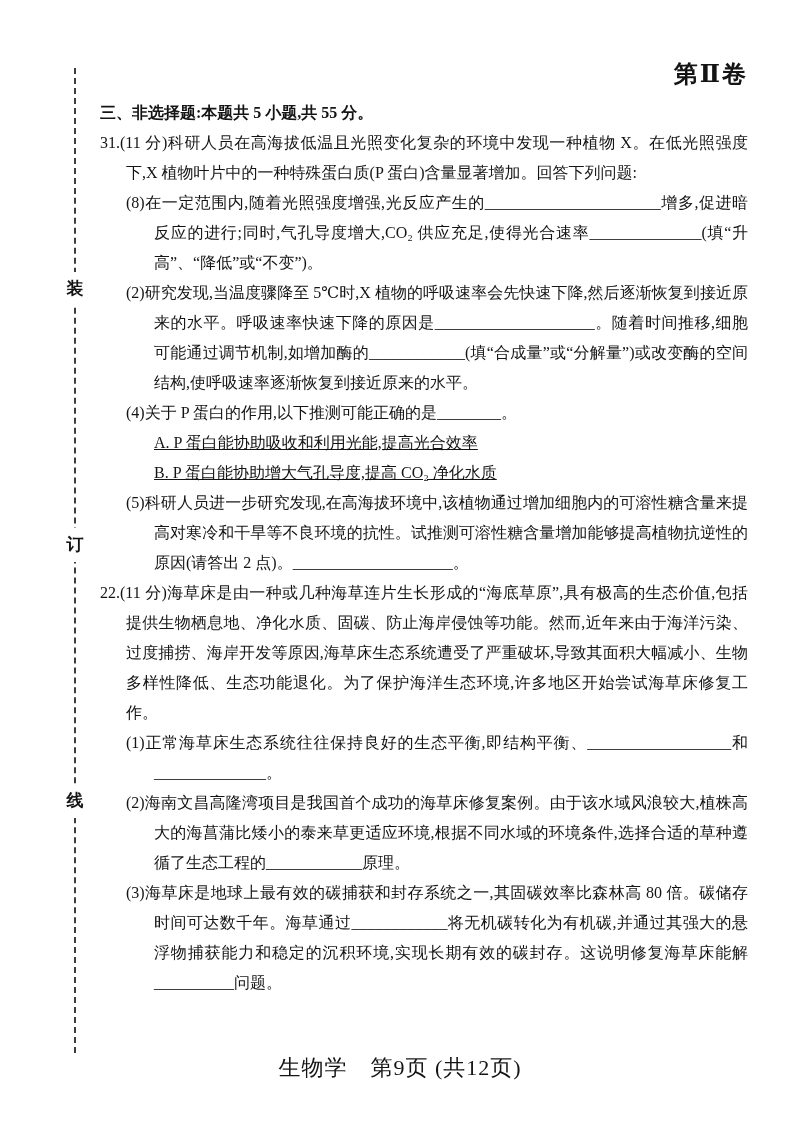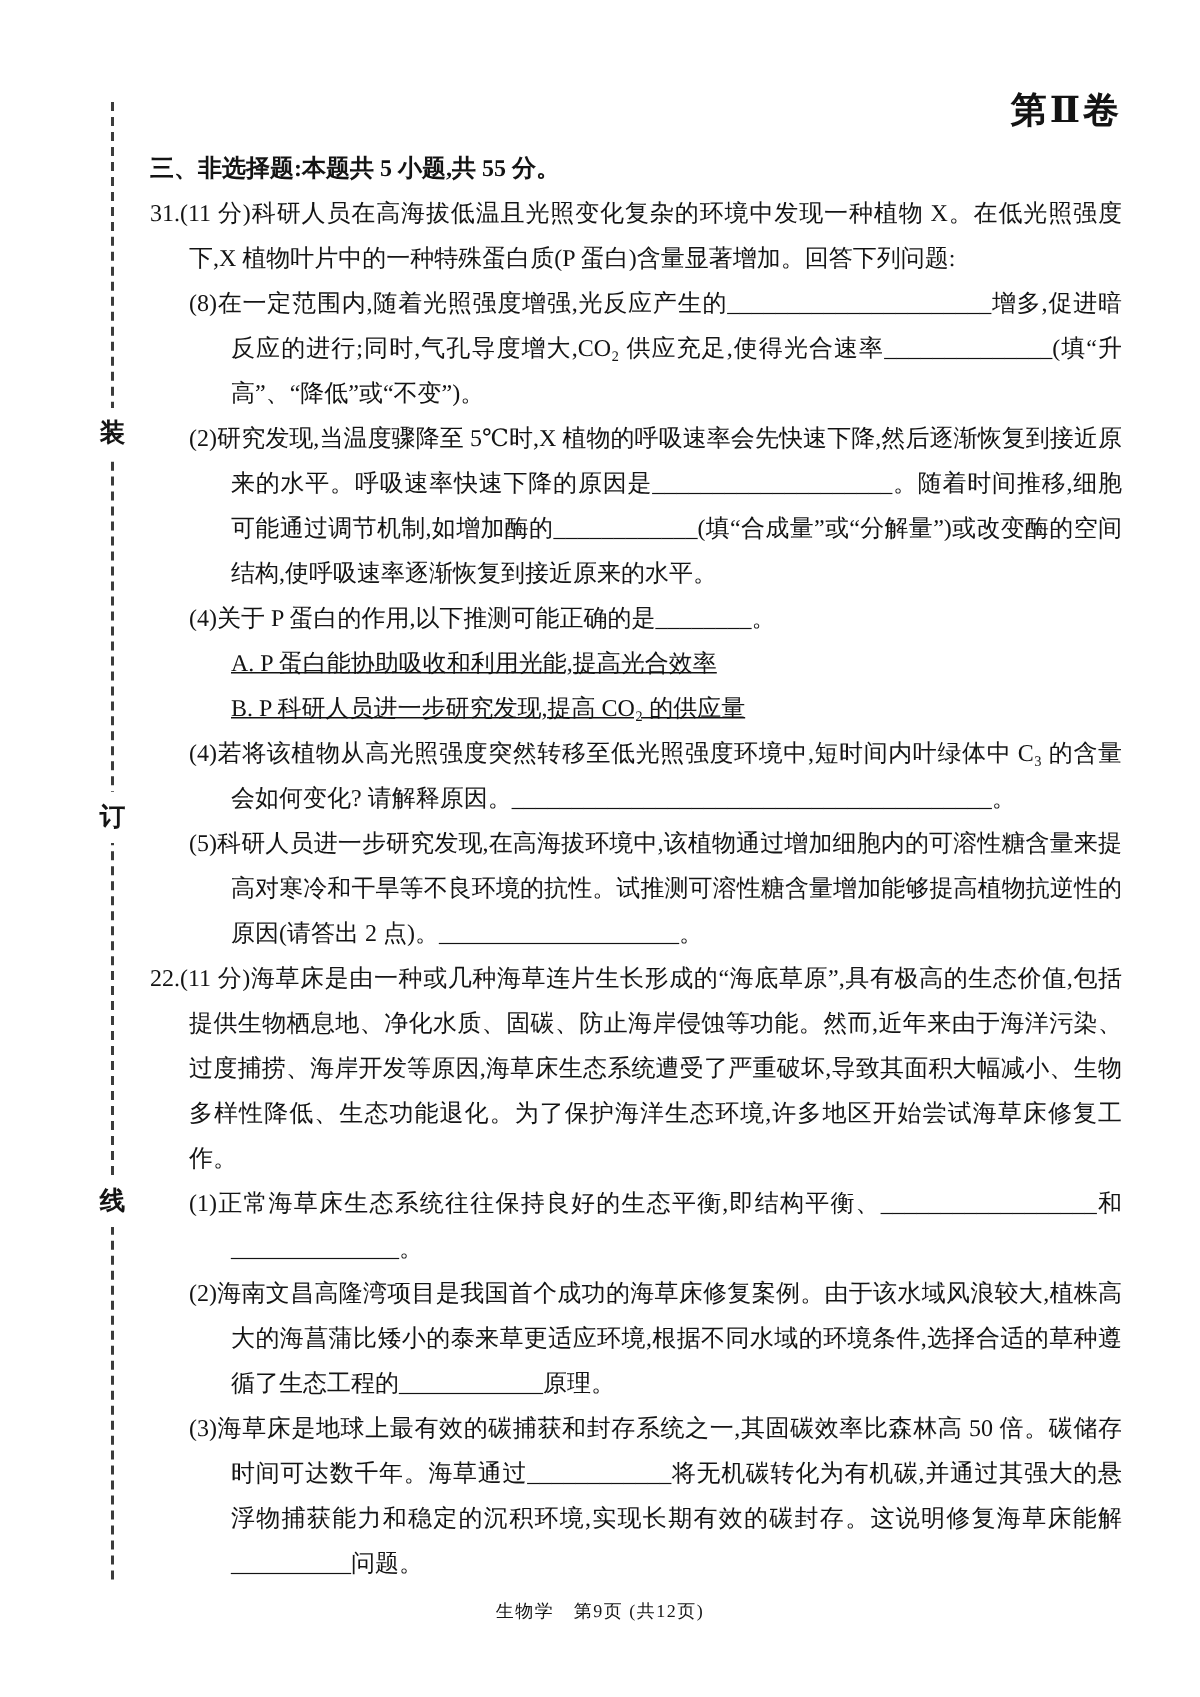--- a/index.html
+++ b/index.html
@@ -71,21 +71,21 @@
   p.q-option {
     margin: 0 0 0 54px;
     text-decoration: underline;
   }
   .footer {
     position: absolute;
     left: 0;
     right: 0;
     bottom: 48px;
     text-align: center;
-    font-size: 12px;
+    font-size: 22px;
     letter-spacing: 1px;
   }
 </style>
 </head>
 <body>
 
 <div class="page">
 
   <div class="binding-line"></div>
   <div class="binding-label zhuang">装</div>
@@ -94,25 +94,24 @@
 
   <div class="content">
     <div class="volume-title">第Ⅱ卷</div>
     <p class="section-heading">三、非选择题:本题共 5 小题,共 55 分。</p>
 
     <p class="q-stem">31.(11 分)科研人员在高海拔低温且光照变化复杂的环境中发现一种植物 X。在低光照强度下,X 植物叶片中的一种特殊蛋白质(P 蛋白)含量显著增加。回答下列问题:</p>
     <p class="q-part">(8)在一定范围内,随着光照强度增强,光反应产生的______________________增多,促进暗反应的进行;同时,气孔导度增大,CO₂ 供应充足,使得光合速率______________(填“升高”、“降低”或“不变”)。</p>
     <p class="q-part">(2)研究发现,当温度骤降至 5℃时,X 植物的呼吸速率会先快速下降,然后逐渐恢复到接近原来的水平。呼吸速率快速下降的原因是____________________。随着时间推移,细胞可能通过调节机制,如增加酶的____________(填“合成量”或“分解量”)或改变酶的空间结构,使呼吸速率逐渐恢复到接近原来的水平。</p>
     <p class="q-part">(4)关于 P 蛋白的作用,以下推测可能正确的是________。</p>
     <p class="q-option">A. P 蛋白能协助吸收和利用光能,提高光合效率</p>
-    <p class="q-option">B. P 科研人员进一步研究发现,提高 CO₂ 的供应量</p>
-    <p class="q-part">(4)若将该植物从高光照强度突然转移至低光照强度环境中,短时间内叶绿体中 C₃ 的含量会如何变化? 请解释原因。________________________________________。</p>
+    <p class="q-option">B. P 蛋白能协助增大气孔导度,提高 CO₂ 净化水质</p>
     <p class="q-part">(5)科研人员进一步研究发现,在高海拔环境中,该植物通过增加细胞内的可溶性糖含量来提高对寒冷和干旱等不良环境的抗性。试推测可溶性糖含量增加能够提高植物抗逆性的原因(请答出 2 点)。____________________。</p>
 
     <p class="q-stem">22.(11 分)海草床是由一种或几种海草连片生长形成的“海底草原”,具有极高的生态价值,包括提供生物栖息地、净化水质、固碳、防止海岸侵蚀等功能。然而,近年来由于海洋污染、过度捕捞、海岸开发等原因,海草床生态系统遭受了严重破坏,导致其面积大幅减小、生物多样性降低、生态功能退化。为了保护海洋生态环境,许多地区开始尝试海草床修复工作。</p>
     <p class="q-part">(1)正常海草床生态系统往往保持良好的生态平衡,即结构平衡、__________________和______________。</p>
     <p class="q-part">(2)海南文昌高隆湾项目是我国首个成功的海草床修复案例。由于该水域风浪较大,植株高大的海菖蒲比矮小的泰来草更适应环境,根据不同水域的环境条件,选择合适的草种遵循了生态工程的____________原理。</p>
-    <p class="q-part">(3)海草床是地球上最有效的碳捕获和封存系统之一,其固碳效率比森林高 50 倍。碳储存时间可达数千年。海草通过____________将无机碳转化为有机碳,并通过其强大的悬浮物捕获能力和稳定的沉积环境,实现长期有效的碳封存。这说明修复海草床能解__________问题。</p>
+    <p class="q-part">(3)海草床是地球上最有效的碳捕获和封存系统之一,其固碳效率比森林高 80 倍。碳储存时间可达数千年。海草通过____________将无机碳转化为有机碳,并通过其强大的悬浮物捕获能力和稳定的沉积环境,实现长期有效的碳封存。这说明修复海草床能解__________问题。</p>
   </div>
 
   <div class="footer">生物学　第9页 (共12页)</div>
 
 </div>
 
 </body></html>

